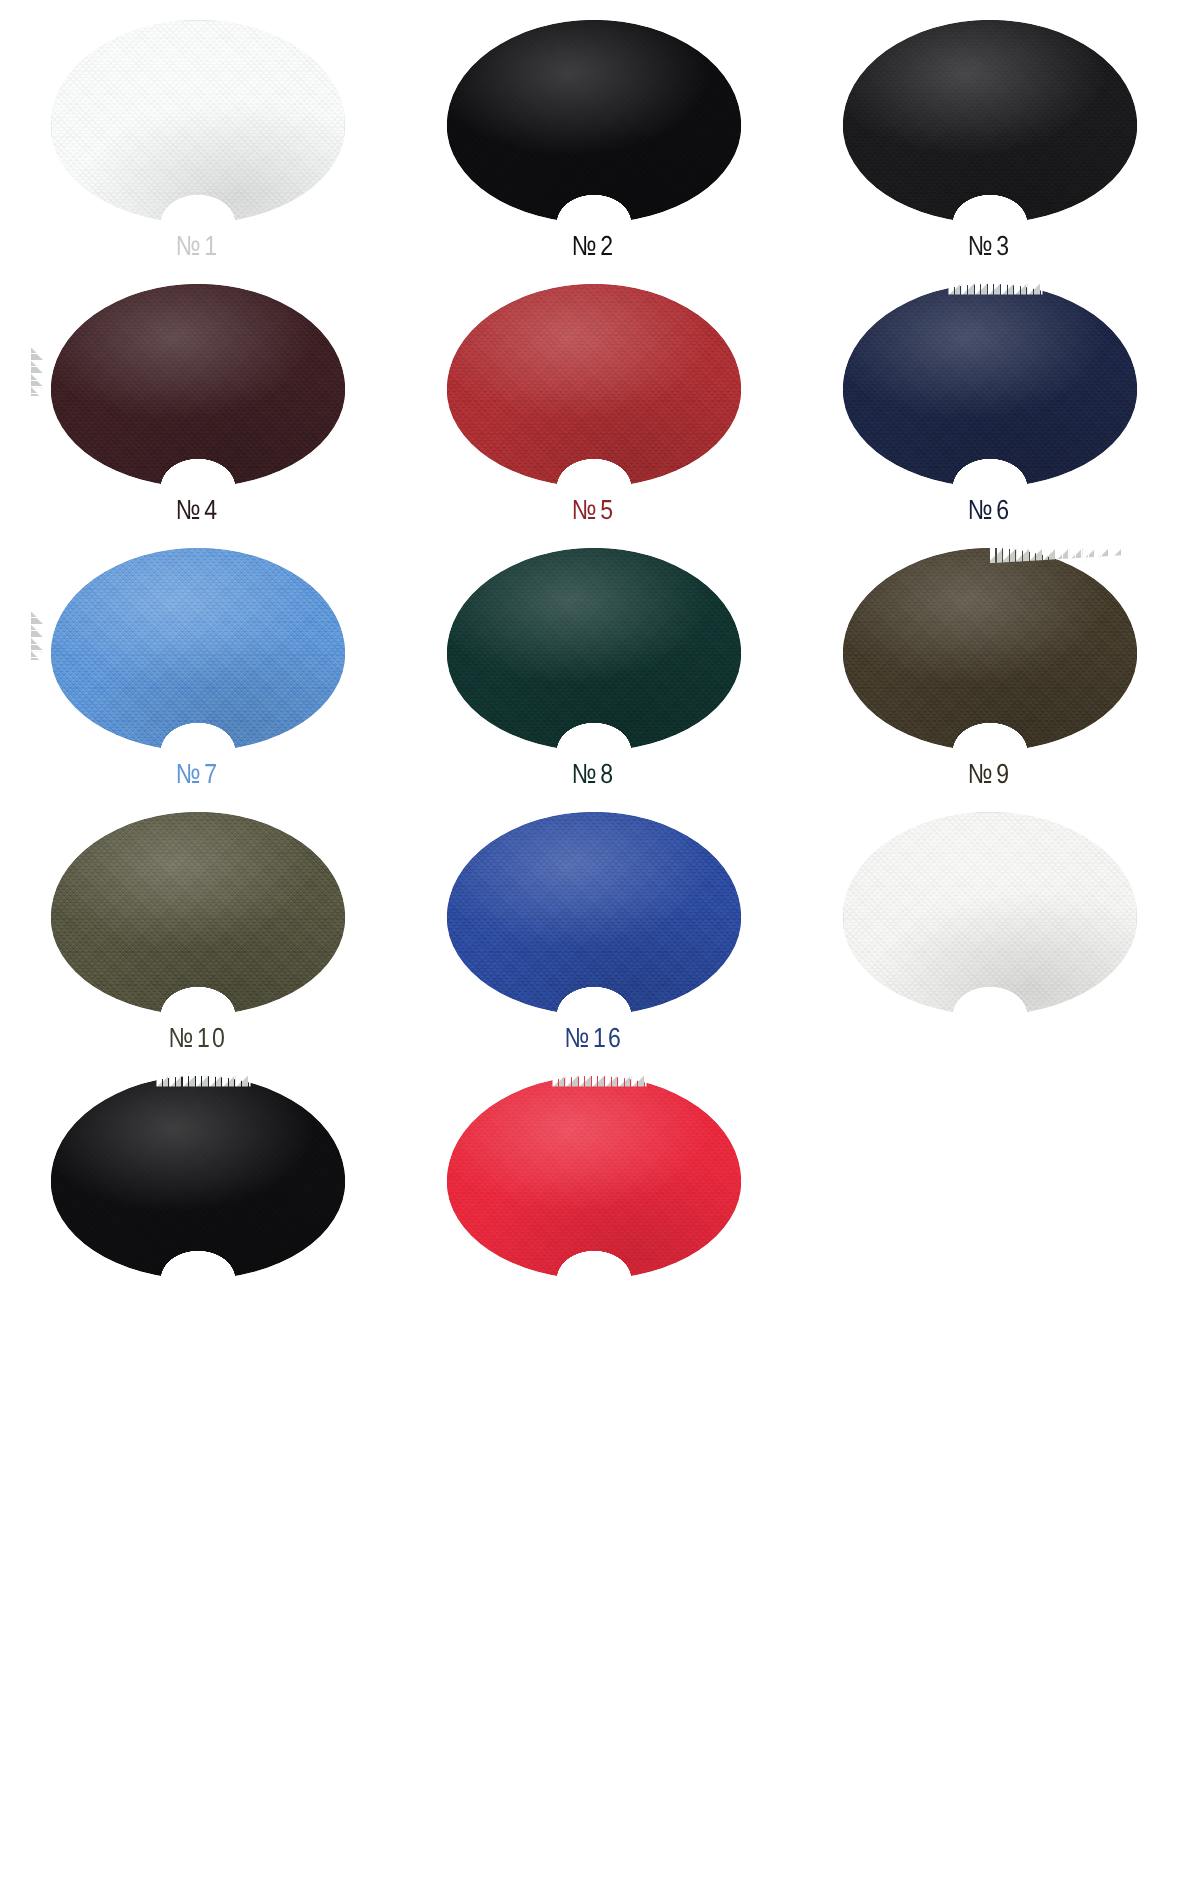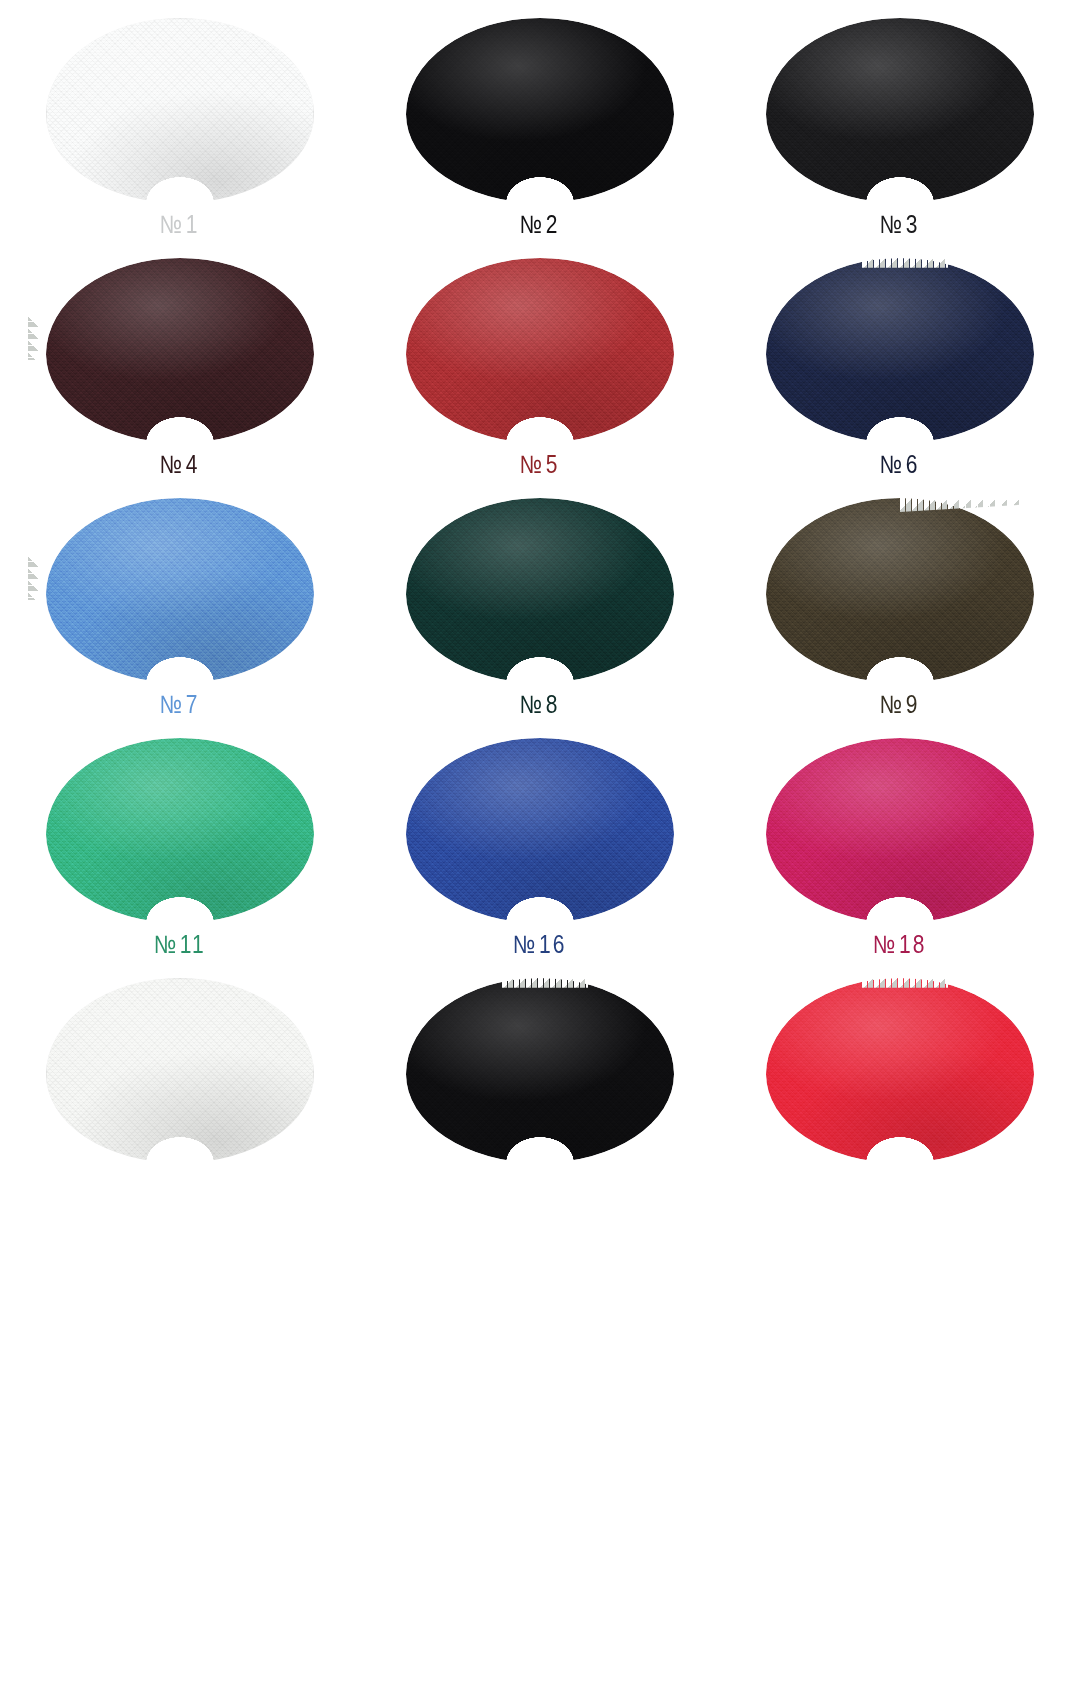--- a/index.html
+++ b/index.html
@@ -222,47 +222,37 @@
             <div class="chip-base"></div>
             <div class="chip-knit"></div>
             <div class="chip-sheen"></div>
           </div>
           <div class="pink-edge top-right"></div>
         </div>
         <div class="swatch-label" style="--lc: #352f22;"><span class="numero">№</span><span class="numval">9</span></div>
       </div>
       <div class="swatch-cell">
         <div class="chip-wrap">
-          <div class="chip" style="--c: #36b684;">
-            <div class="chip-base"></div>
-            <div class="chip-knit"></div>
-            <div class="chip-sheen"></div>
-          </div>
-        </div>
-        <div class="swatch-label" style="--lc: #2a9168;"><span class="numero">№</span><span class="numval">11</span></div>
+          <div class="chip" style="--c: #55543f;">
+            <div class="chip-base"></div>
+            <div class="chip-knit"></div>
+            <div class="chip-sheen"></div>
+          </div>
+        </div>
+        <div class="swatch-label" style="--lc: #3f3e2f;"><span class="numero">№</span><span class="numval">10</span></div>
       </div>
       <div class="swatch-cell">
         <div class="chip-wrap">
           <div class="chip" style="--c: #2c4a9e;">
             <div class="chip-base"></div>
             <div class="chip-knit"></div>
             <div class="chip-sheen"></div>
           </div>
         </div>
         <div class="swatch-label" style="--lc: #25407f;"><span class="numero">№</span><span class="numval">16</span></div>
-      </div>
-      <div class="swatch-cell">
-        <div class="chip-wrap">
-          <div class="chip" style="--c: #ca2160;">
-            <div class="chip-base"></div>
-            <div class="chip-knit"></div>
-            <div class="chip-sheen"></div>
-          </div>
-        </div>
-        <div class="swatch-label" style="--lc: #a61b4e;"><span class="numero">№</span><span class="numval">18</span></div>
       </div>
       <div class="swatch-cell clipped">
         <div class="chip-wrap">
           <div class="chip light" style="--c: #f7f8f6;">
             <div class="chip-base"></div>
             <div class="chip-knit"></div>
             <div class="chip-sheen"></div>
           </div>
         </div>
       </div>

